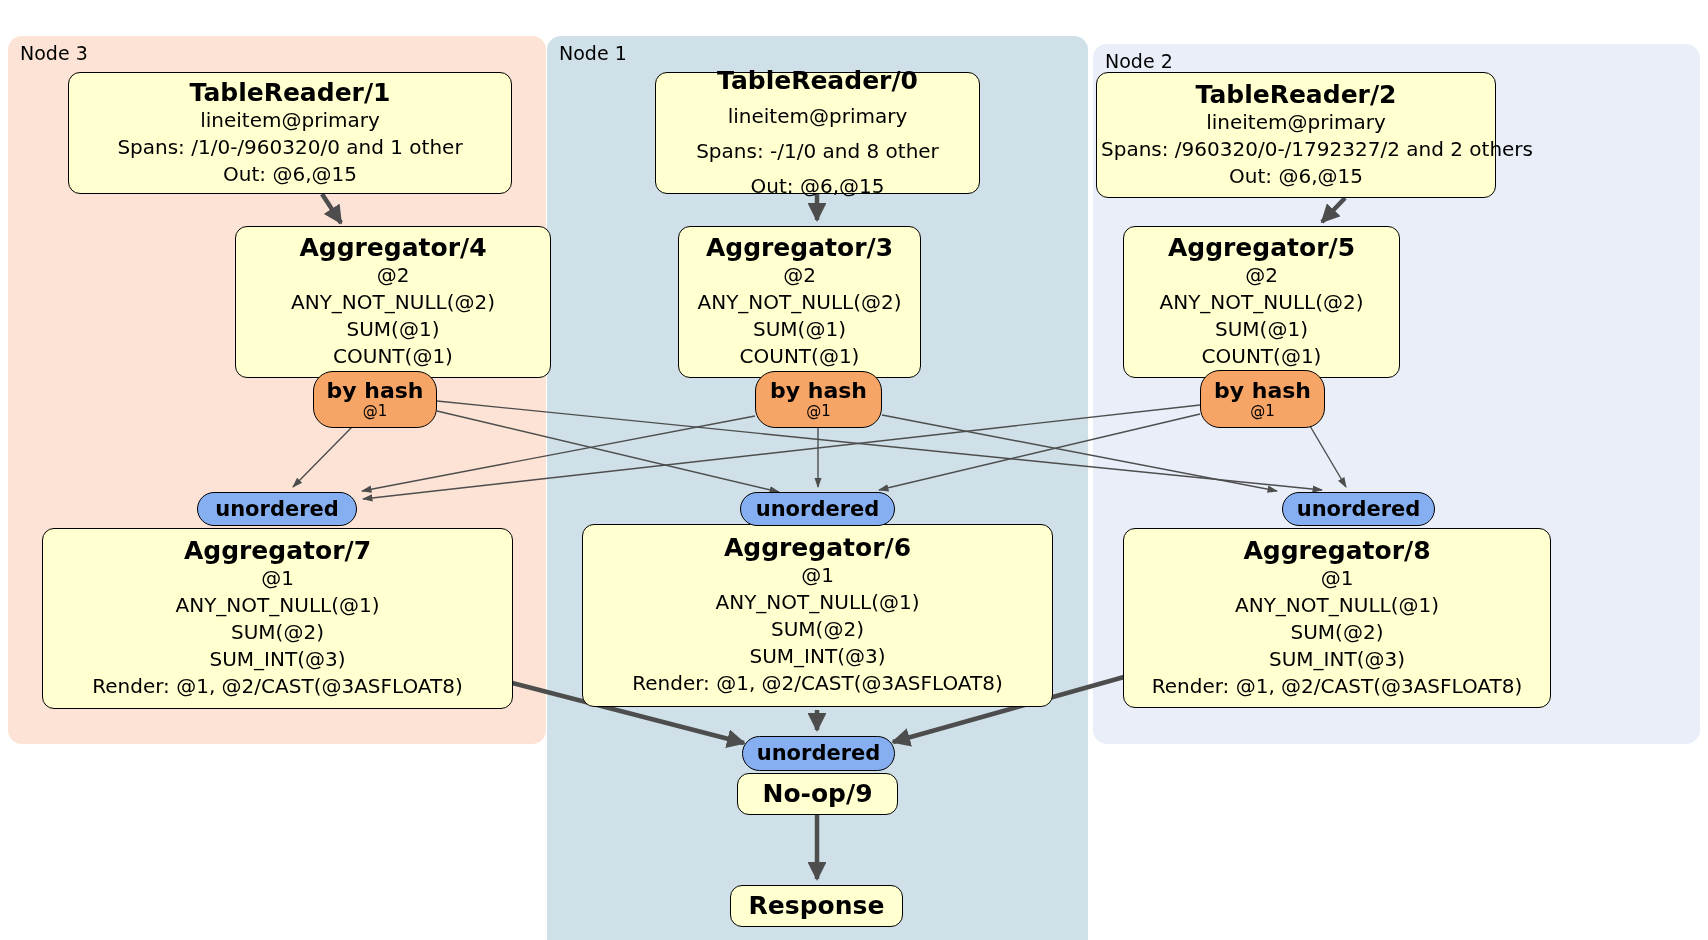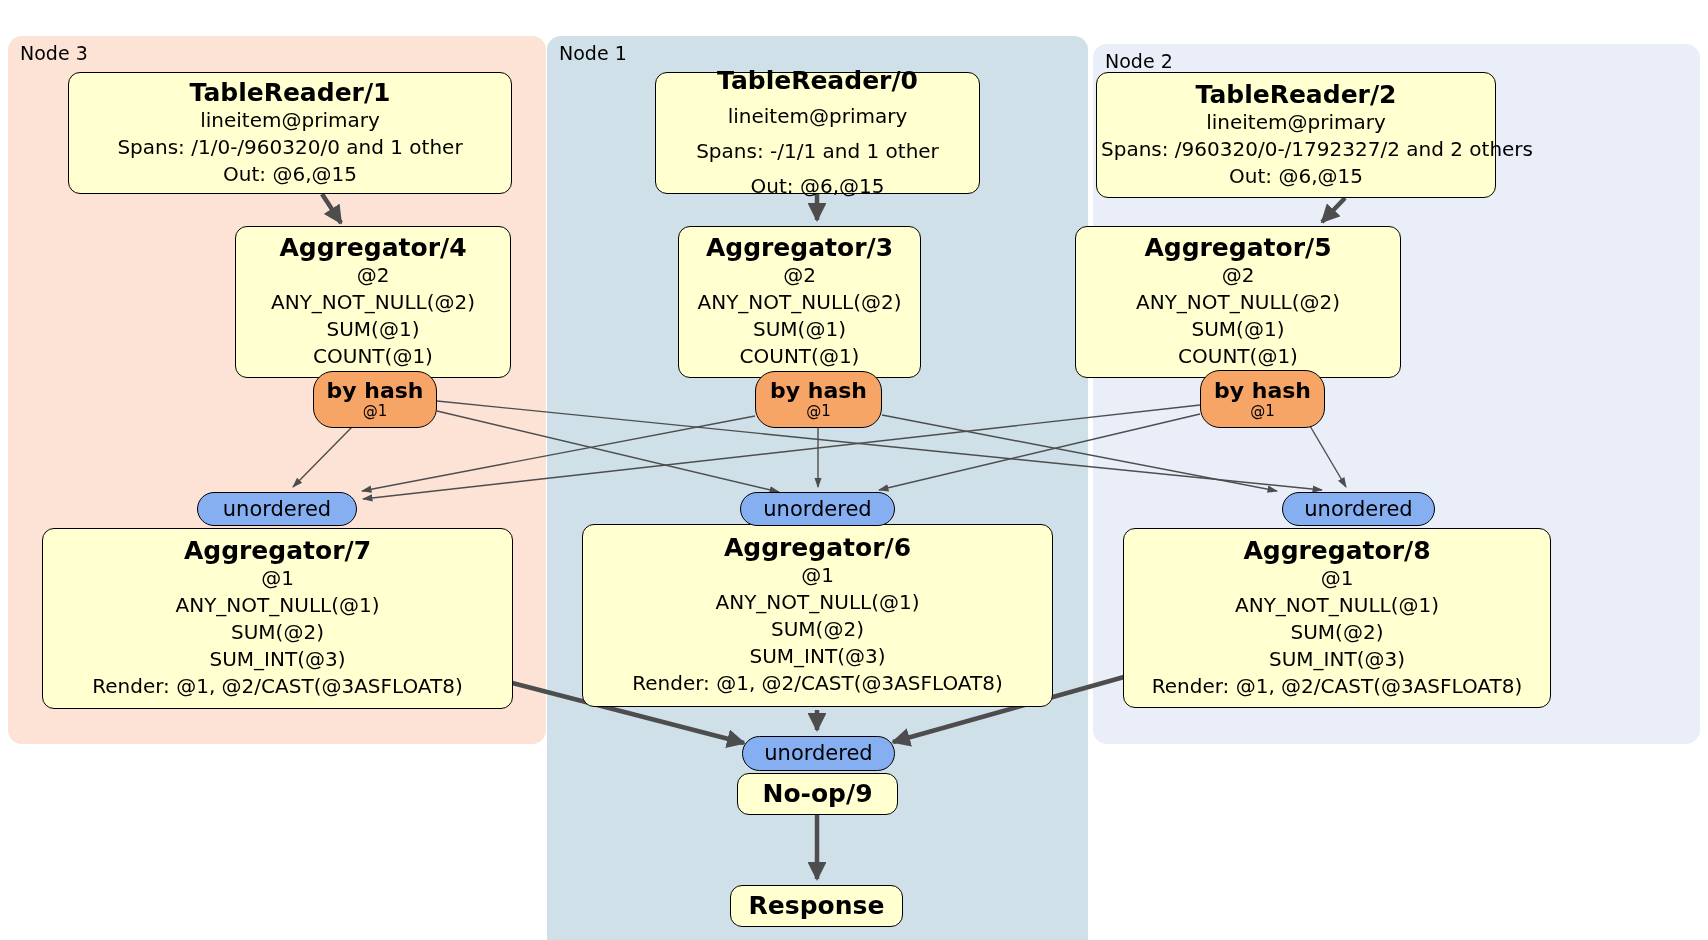--- a/index.html
+++ b/index.html
@@ -12,21 +12,21 @@
         z-index:2;display:flex;flex-direction:column;justify-content:center;text-align:center;
         box-sizing:border-box;padding:6px 4px;}
   .ptitle{font-size:25px;font-weight:700;line-height:28px;white-space:nowrap;}
   .pline{font-size:20px;line-height:27px;white-space:nowrap;}
   .pill{position:absolute;border:1.7px solid #000;z-index:3;display:flex;flex-direction:column;
         align-items:center;justify-content:center;box-sizing:border-box;}
   .pill-hash{background:#f6a567;border-radius:20px;}
   .pill-hash .pill-main{font-size:22px;font-weight:700;line-height:1.1;}
   .pill-hash .pill-sub{font-size:15px;line-height:1.1;}
   .pill-stream{background:#86aff2;border-radius:18px;}
-  .pill-stream .pill-main{font-size:21px;font-weight:400;line-height:1.0;text-align:center;}
+  .pill-stream .pill-main{font-size:21px;font-weight:700;line-height:1.0;text-align:center;}
 </style>
 </head>
 <body>
 
 <div class="canvas">
 
   <div class="region" style="left: 8px; top: 8px; width: 538px; height: 708px; background: rgb(252, 227, 213);">
     <span class="region-label">Node 3</span>
   </div>
   <div class="region" style="left: 547px; top: 8px; width: 541px; height: 925px; background: rgb(207, 224, 233);">
@@ -67,45 +67,45 @@
 
   <div class="pbox" style="left: 68px; top: 44px; width: 444px; height: 122px;">
     <div class="ptitle">TableReader/1</div>
     <div class="pline">lineitem@primary</div>
     <div class="pline">Spans: /1/0-/960320/0 and 1 other</div>
     <div class="pline">Out: @6,@15</div>
   </div>
   <div class="pbox" style="left: 655px; top: 44px; width: 325px; height: 122px; gap: 8px;">
     <div class="ptitle">TableReader/0</div>
     <div class="pline">lineitem@primary</div>
-    <div class="pline">Spans: -/1/1 and 1 other</div>
+    <div class="pline">Spans: -/1/0 and 8 other</div>
     <div class="pline">Out: @6,@15</div>
   </div>
   <div class="pbox" style="left: 1096px; top: 44px; width: 400px; height: 126px;">
     <div class="ptitle">TableReader/2</div>
     <div class="pline">lineitem@primary</div>
     <div class="pline">Spans: /960320/0-/1792327/2 and 2 others</div>
     <div class="pline">Out: @6,@15</div>
   </div>
 
-  <div class="pbox" style="left: 235px; top: 198px; width: 276px; height: 152px;">
+  <div class="pbox" style="left: 235px; top: 198px; width: 316px; height: 152px;">
     <div class="ptitle">Aggregator/4</div>
     <div class="pline">@2</div>
     <div class="pline">ANY_NOT_NULL(@2)</div>
     <div class="pline">SUM(@1)</div>
     <div class="pline">COUNT(@1)</div>
   </div>
   <div class="pbox" style="left: 678px; top: 198px; width: 243px; height: 152px;">
     <div class="ptitle">Aggregator/3</div>
     <div class="pline">@2</div>
     <div class="pline">ANY_NOT_NULL(@2)</div>
     <div class="pline">SUM(@1)</div>
     <div class="pline">COUNT(@1)</div>
   </div>
-  <div class="pbox" style="left: 1075px; top: 198px; width: 326px; height: 152px;">
+  <div class="pbox" style="left: 1123px; top: 198px; width: 277px; height: 152px;">
     <div class="ptitle">Aggregator/5</div>
     <div class="pline">@2</div>
     <div class="pline">ANY_NOT_NULL(@2)</div>
     <div class="pline">SUM(@1)</div>
     <div class="pline">COUNT(@1)</div>
   </div>
 
   <div class="pbox" style="left: 42px; top: 500px; width: 471px; height: 181px;">
     <div class="ptitle">Aggregator/7</div>
     <div class="pline">@1</div>

